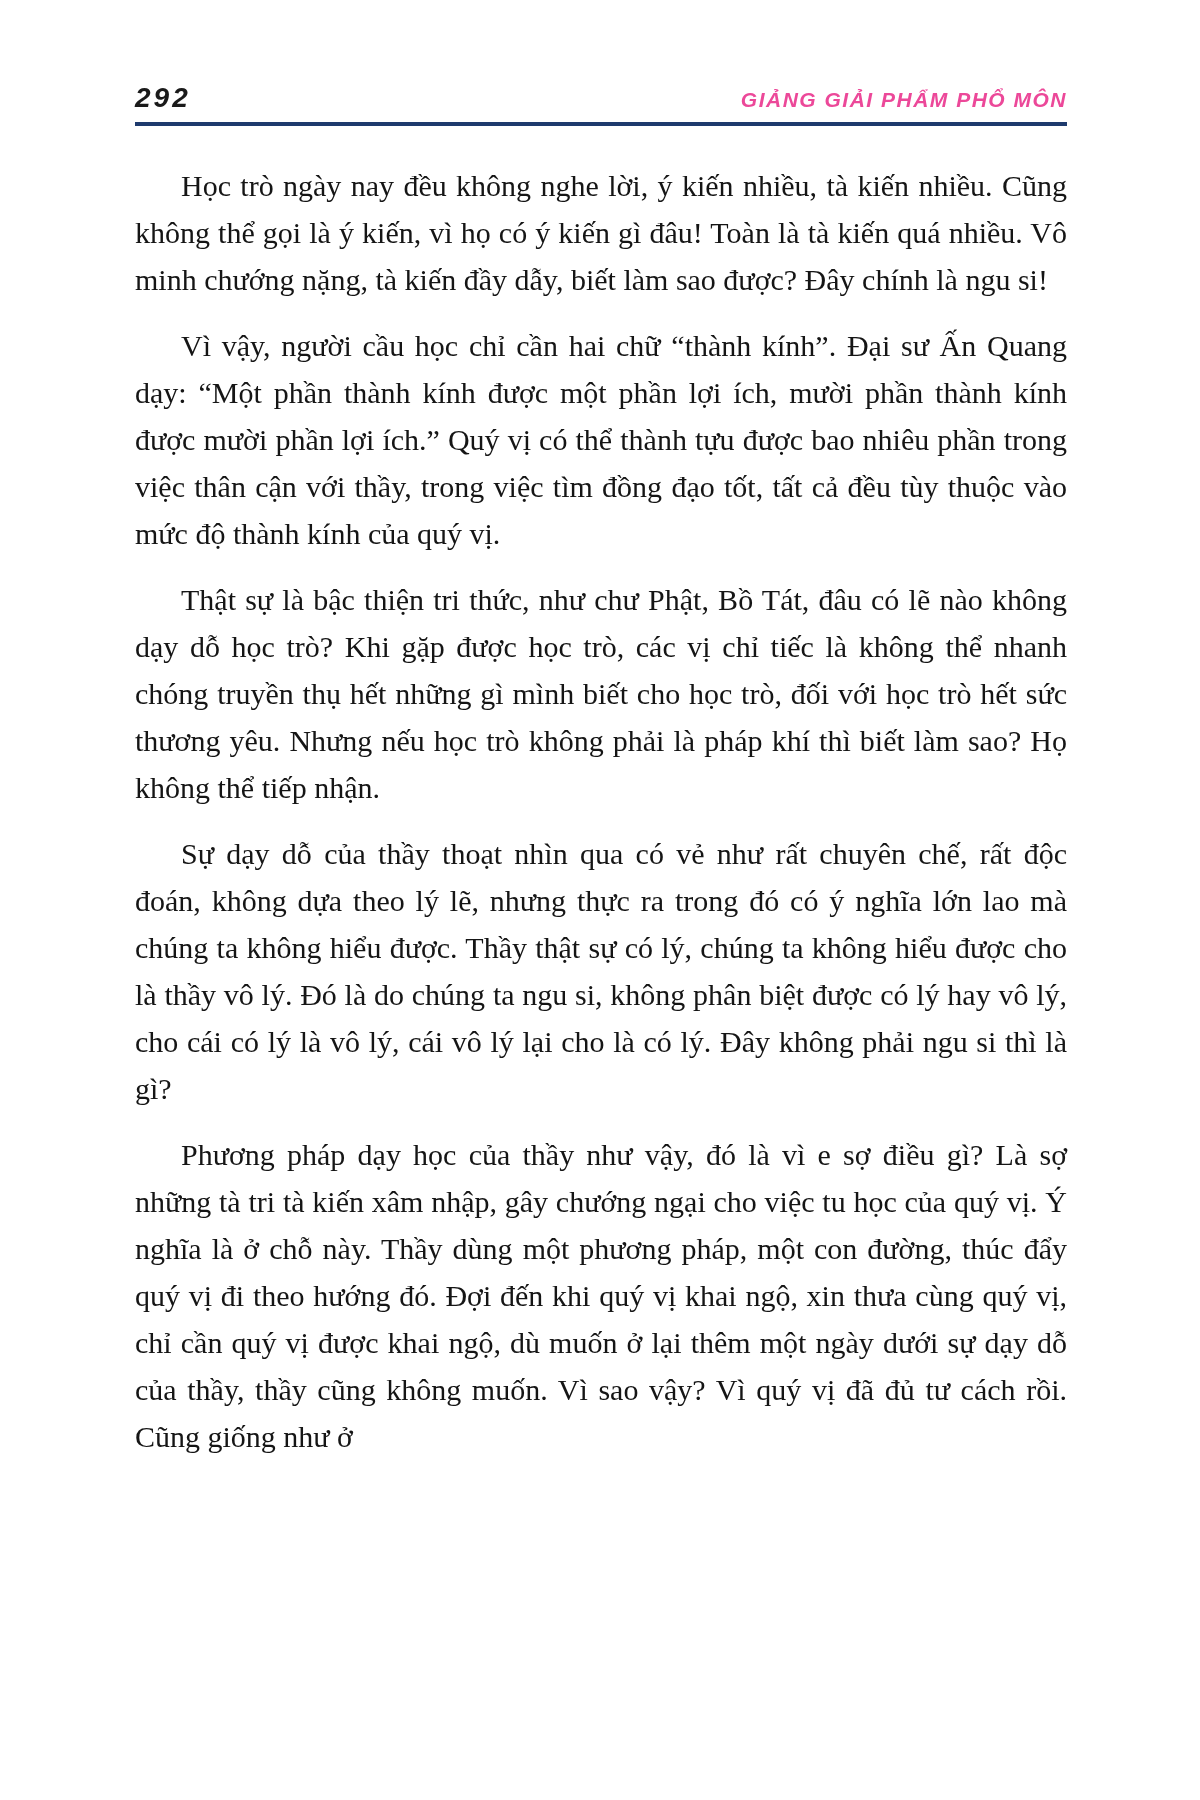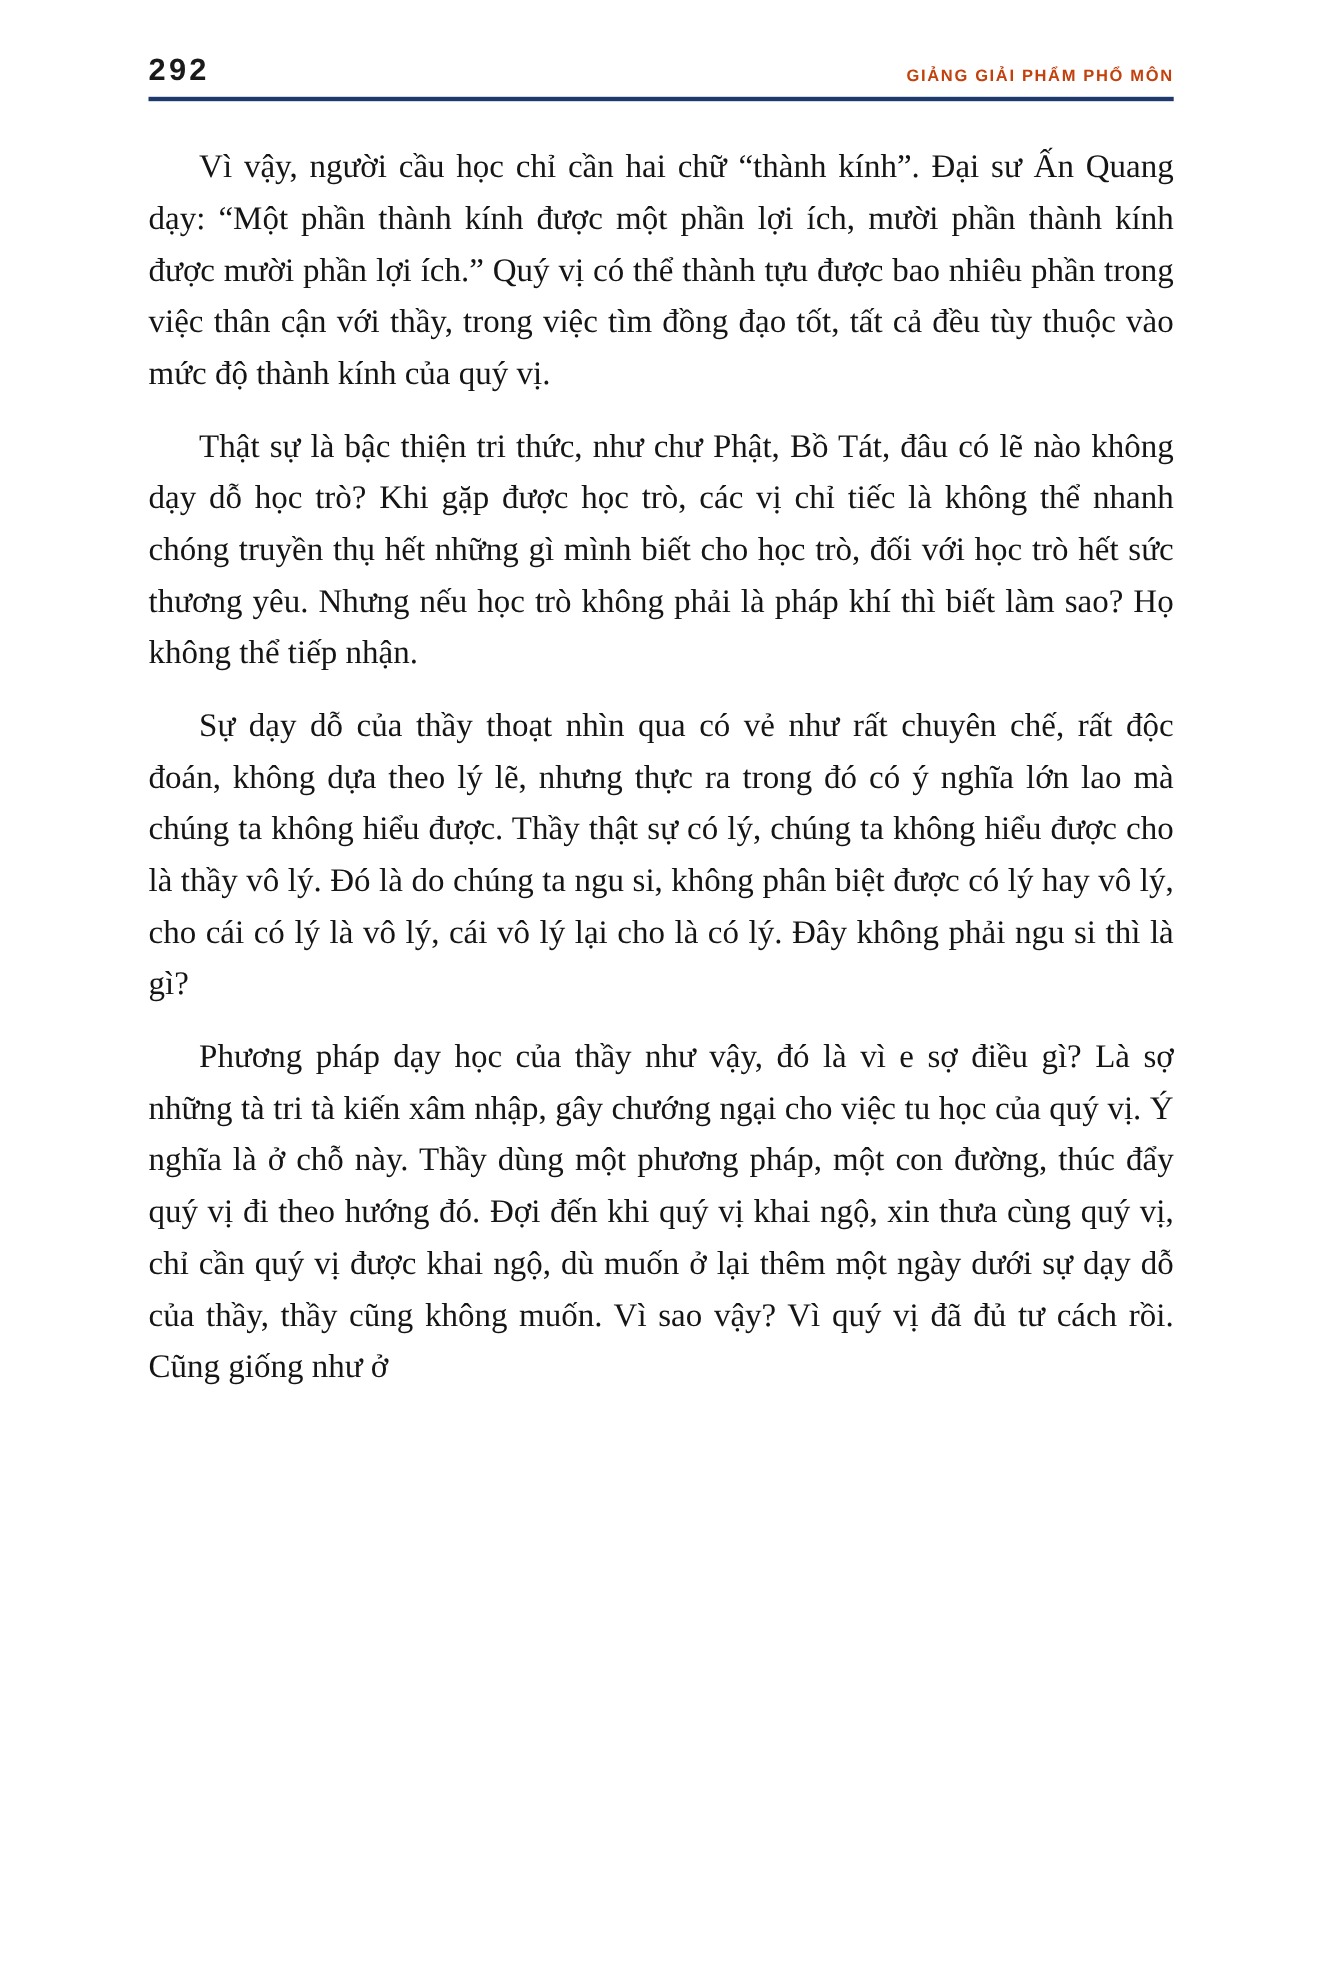--- a/index.html
+++ b/index.html
@@ -15,41 +15,42 @@
     color: #151515;
   }
   .page {
     position: absolute;
     left: 135px;
     top: 0;
     width: 932px;
   }
   .running-head {
     position: relative;
-    height: 92px;
+    height: 126px;
+    font-style: italic;
   }
   .page-number {
     position: absolute;
     left: 0;
     bottom: 12px;
     font-family: "Liberation Sans", "DejaVu Sans", sans-serif;
     font-weight: bold;
     font-size: 28px;
     letter-spacing: 3px;
     color: #1a1a1a;
   }
   .head-title {
     position: absolute;
     right: 0;
     bottom: 14px;
     font-family: "Liberation Sans", "DejaVu Sans", sans-serif;
     font-weight: bold;
-    font-size: 15px;
+    font-size: 21px;
     letter-spacing: 1.5px;
-    color: #c2410c;
+    color: #ec4899;
   }
   .head-rule {
     position: absolute;
     left: 0;
     bottom: 0;
     width: 100%;
     height: 4px;
     background: #1e3a6d;
     border: 0;
   }
@@ -70,19 +71,20 @@
 
 <div class="page">
 
   <header class="running-head">
     <span class="page-number">292</span>
     <span class="head-title">GIẢNG GIẢI PHẨM PHỔ MÔN</span>
     <div class="head-rule"></div>
   </header>
 
   <main class="body-text">
+    <p>Học trò ngày nay đều không nghe lời, ý kiến nhiều, tà kiến nhiều. Cũng không thể gọi là ý kiến, vì họ có ý kiến gì đâu! Toàn là tà kiến quá nhiều. Vô minh chướng nặng, tà kiến đầy dẫy, biết làm sao được? Đây chính là ngu si!</p>
     <p>Vì vậy, người cầu học chỉ cần hai chữ “thành kính”. Đại sư Ấn Quang dạy: “Một phần thành kính được một phần lợi ích, mười phần thành kính được mười phần lợi ích.” Quý vị có thể thành tựu được bao nhiêu phần trong việc thân cận với thầy, trong việc tìm đồng đạo tốt, tất cả đều tùy thuộc vào mức độ thành kính của quý vị.</p>
     <p>Thật sự là bậc thiện tri thức, như chư Phật, Bồ Tát, đâu có lẽ nào không dạy dỗ học trò? Khi gặp được học trò, các vị chỉ tiếc là không thể nhanh chóng truyền thụ hết những gì mình biết cho học trò, đối với học trò hết sức thương yêu. Nhưng nếu học trò không phải là pháp khí thì biết làm sao? Họ không thể tiếp nhận.</p>
     <p>Sự dạy dỗ của thầy thoạt nhìn qua có vẻ như rất chuyên chế, rất độc đoán, không dựa theo lý lẽ, nhưng thực ra trong đó có ý nghĩa lớn lao mà chúng ta không hiểu được. Thầy thật sự có lý, chúng ta không hiểu được cho là thầy vô lý. Đó là do chúng ta ngu si, không phân biệt được có lý hay vô lý, cho cái có lý là vô lý, cái vô lý lại cho là có lý. Đây không phải ngu si thì là gì?</p>
     <p>Phương pháp dạy học của thầy như vậy, đó là vì e sợ điều gì? Là sợ những tà tri tà kiến xâm nhập, gây chướng ngại cho việc tu học của quý vị. Ý nghĩa là ở chỗ này. Thầy dùng một phương pháp, một con đường, thúc đẩy quý vị đi theo hướng đó. Đợi đến khi quý vị khai ngộ, xin thưa cùng quý vị, chỉ cần quý vị được khai ngộ, dù muốn ở lại thêm một ngày dưới sự dạy dỗ của thầy, thầy cũng không muốn. Vì sao vậy? Vì quý vị đã đủ tư cách rồi. Cũng giống như ở</p>
   </main>
 
 </div>
 
 </body></html>

